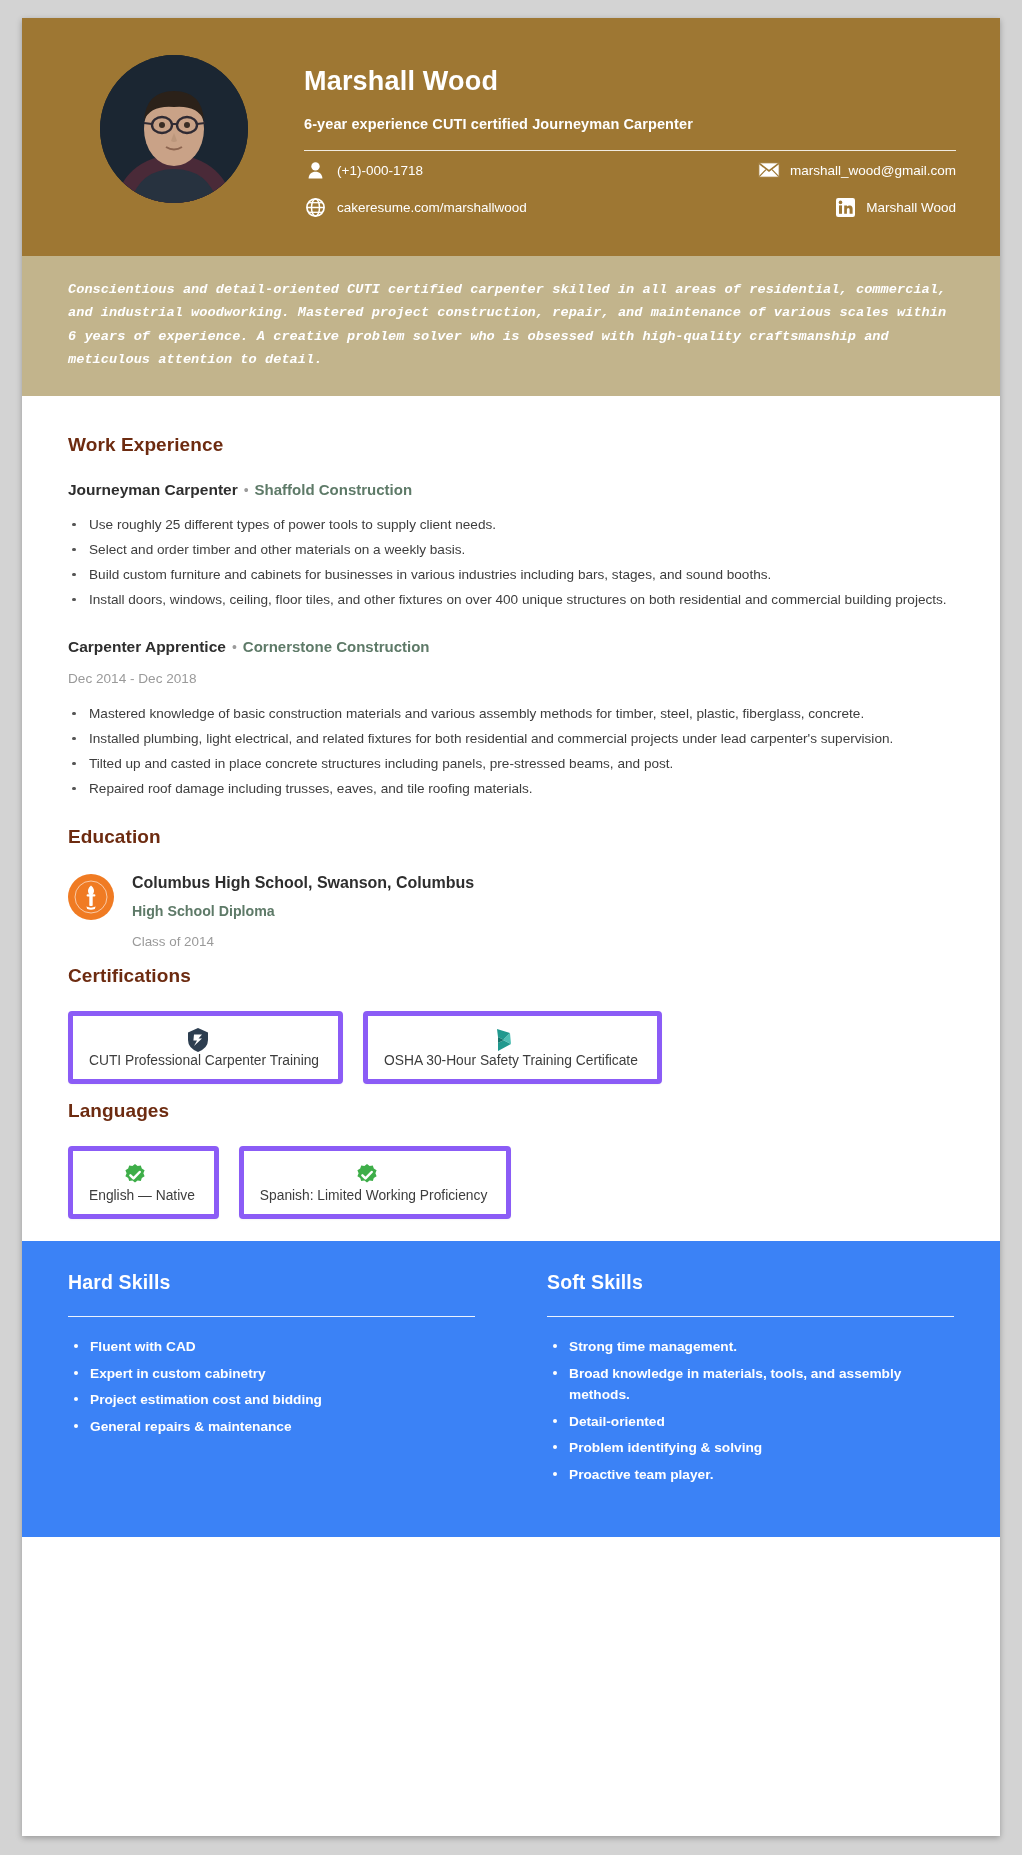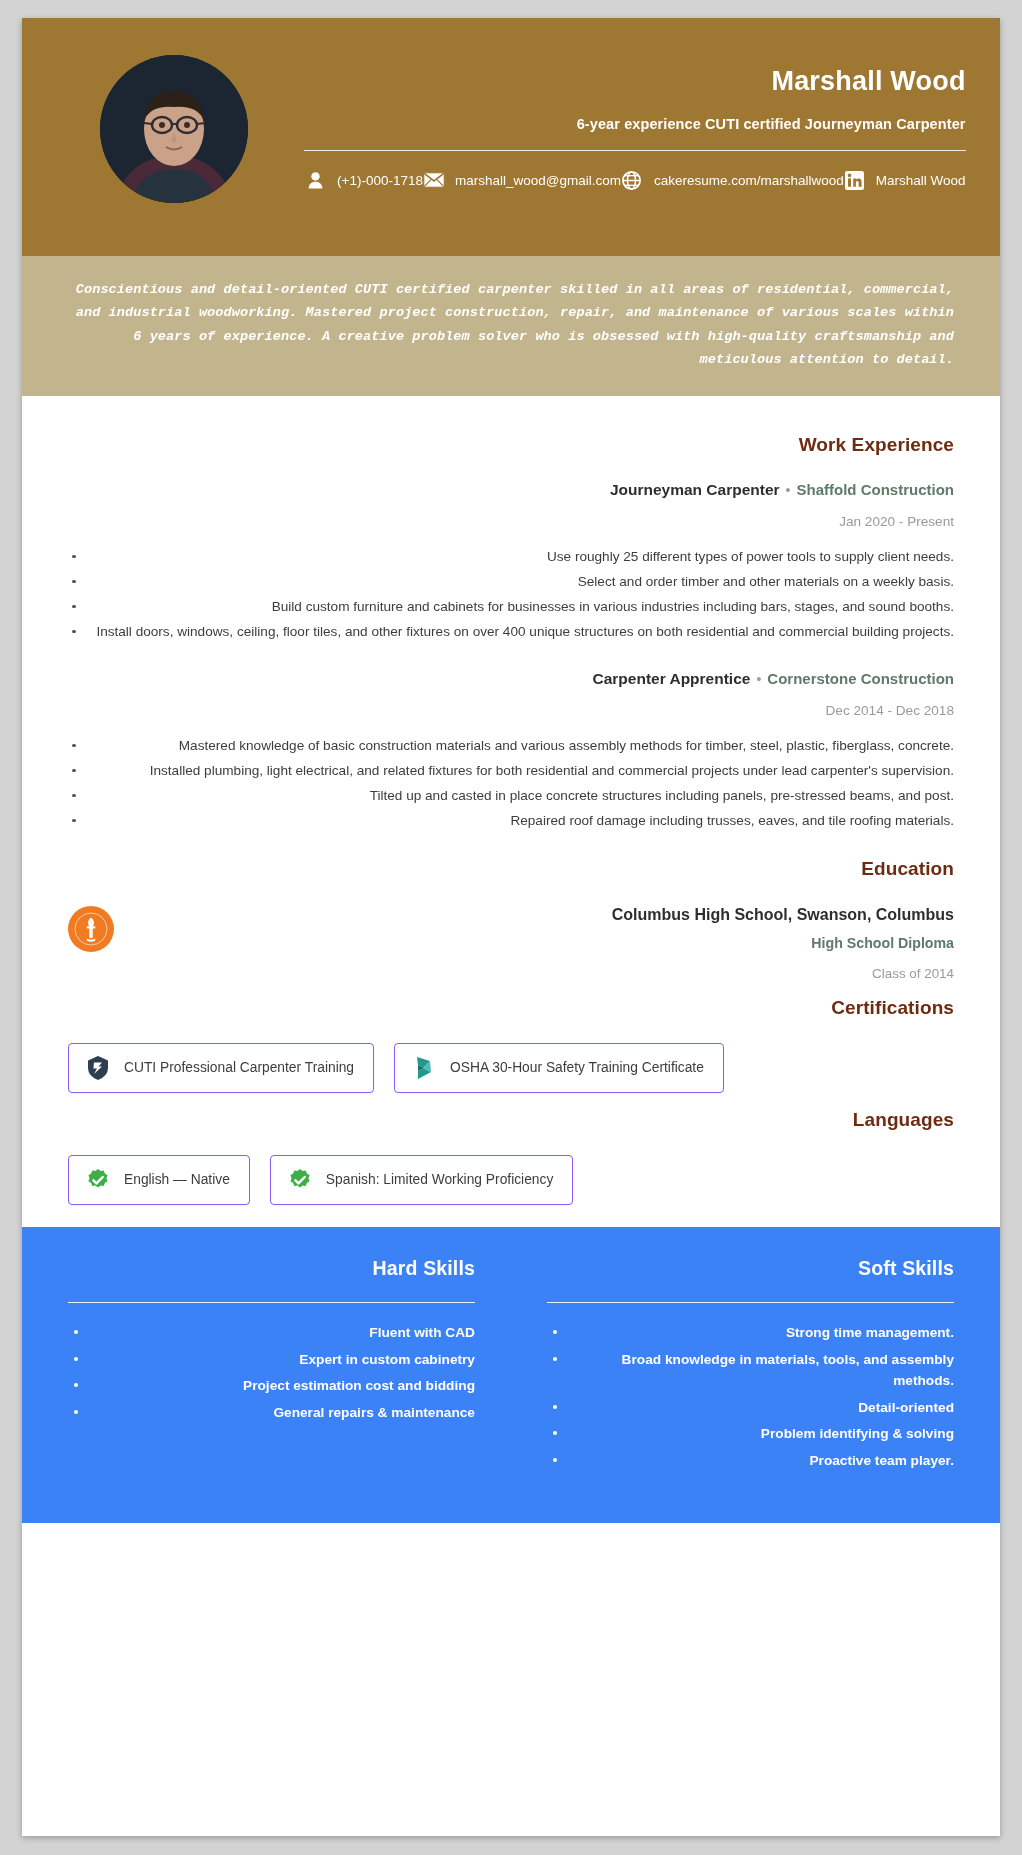--- a/index.html
+++ b/index.html
@@ -9,21 +9,20 @@
     background: #d3d3d3;
     font-family: "Liberation Sans", sans-serif;
     overflow: hidden;
   }
   .page-frame {
     position: relative;
     width: 1022px;
     height: 1855px;
     background: #d3d3d3;
     padding: 18px 22px 20px 22px;
-    text-align: right;
   }
   .resume {
     position: relative;
     width: 978px;
     height: 1818px;
     background: #ffffff;
     box-shadow: 0 2px 6px rgba(0,0,0,0.28);
     overflow: hidden;
   }
 
@@ -70,23 +69,23 @@
     margin-top: 19px;
     letter-spacing: 0.1px;
   }
   .hr-thin {
     height: 1px;
     background: rgba(255,255,255,0.85);
     margin: 18px 0 0 0;
   }
   .contacts {
     display: grid;
-    grid-template-columns: 1fr 1fr 1fr 1fr;
+    grid-template-columns: 1fr 1fr;
     row-gap: 15px;
-    margin-top: 18px;
+    margin-top: 8px;
   }
   .contact {
     display: flex;
     align-items: center;
     color: #ffffff;
     font-size: 13.5px;
     white-space: nowrap;
   }
   .contact.right { justify-content: flex-end; }
   .contact .ico {
@@ -204,25 +203,26 @@
     color: #9a9a9a;
     font-size: 13.4px;
     margin-top: 15px;
   }
 
   
   .chips { display: flex; flex-wrap: wrap; gap: 20px; margin-top: 2px; }
   .chip {
     display: flex;
     align-items: center;
-    border: 1px solid #8b5cf6;
+    border: 5px solid #8b5cf6;
     border-radius: 4px;
     background: #fff;
     padding: 11px 19px 11px 16px;
     box-shadow: 0 1px 2px rgba(0,0,0,0.04);
+    flex-direction: column;
   }
   .chip .chip-ico {
     width: 26px; height: 26px;
     margin-right: 13px;
     display: flex; align-items: center; justify-content: center;
     flex: 0 0 auto;
   }
   .chip .chip-label {
     color: #3d3d3d;
     font-size: 13.8px;
@@ -361,21 +361,20 @@
 
     <div class="body">
 
       <div class="section">
         <div class="section-title tight">Work Experience</div>
 
         <div class="job">
           <div class="job-head">
             <span class="job-title">Journeyman Carpenter</span><span class="job-sep">•</span><span class="job-company">Shaffold Construction</span>
           </div>
-          <div class="job-dates">Jan 2020 - Present</div>
           <ul class="bullets">
             <li>Use roughly 25 different types of power tools to supply client needs.</li>
             <li>Select and order timber and other materials on a weekly basis.</li>
             <li>Build custom furniture and cabinets for businesses in various industries including bars, stages, and sound booths.</li>
             <li>Install doors, windows, ceiling, floor tiles, and other fixtures on over 400 unique structures on both residential and commercial building projects.</li>
           </ul>
         </div>
 
         <div class="job">
           <div class="job-head">

